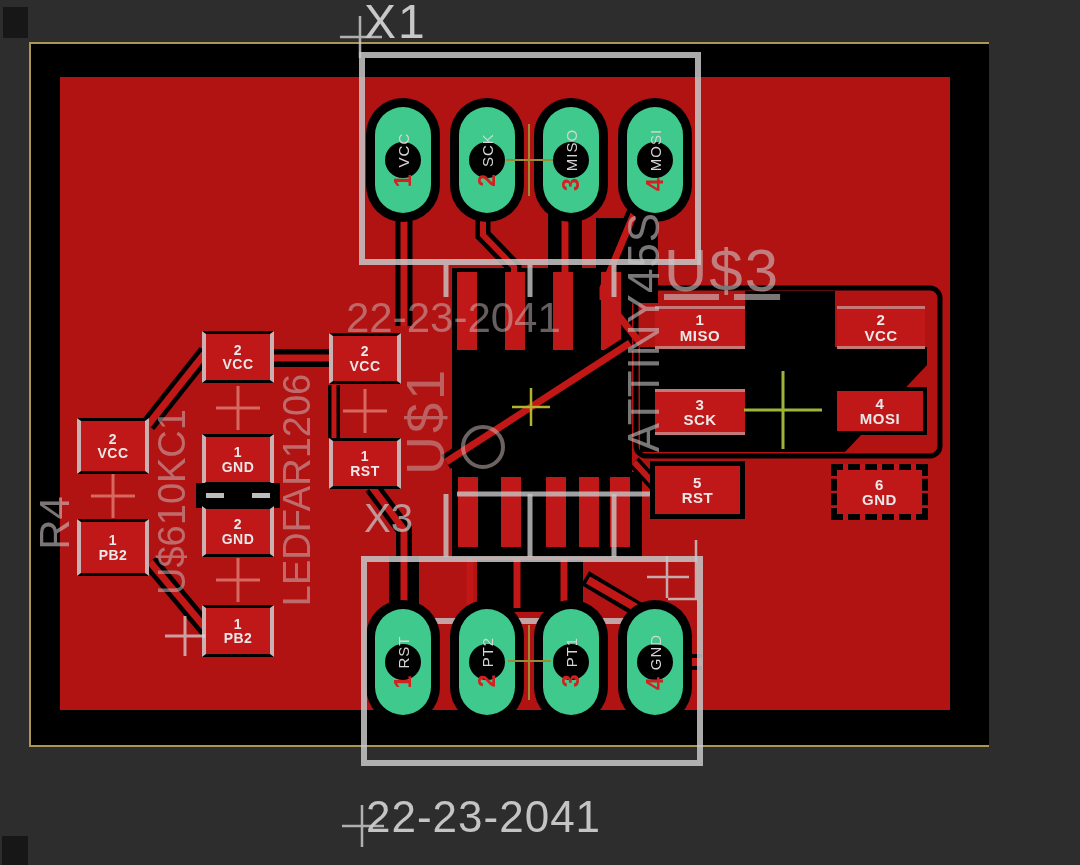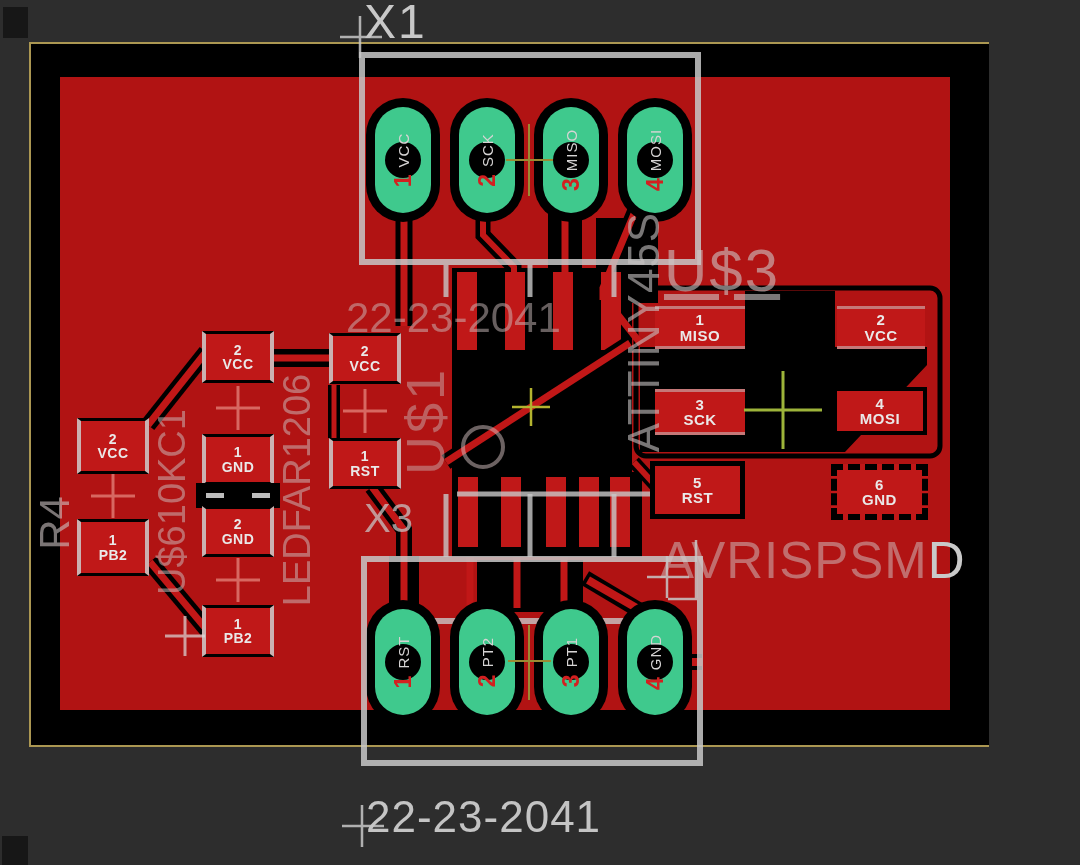--- a/index.html
+++ b/index.html
@@ -287,21 +287,20 @@
   </div>
 
   <div class="connbox" style="left:359px;top:52px;width:342px;height:213px;"></div>
   <div class="connbox" style="left:361px;top:556px;width:342px;height:210px;"></div>
 
   <div class="silk" style="left:364px;top:-6px;font-size:48px;color:#c8c8c8;letter-spacing:2px;">X1</div>
   <div class="silk" style="left:366px;top:792px;font-size:44px;color:#c4c4c4;letter-spacing:1px;">22-23-2041</div>
   <div class="silk" style="left:346px;top:294px;font-size:42px;color:rgba(205,190,190,.5);">22-23-2041</div>
   <div class="silk" style="left:364px;top:496px;font-size:40px;color:rgba(200,195,195,.75);">X3</div>
   <div class="silk" style="left:664px;top:236px;font-size:60px;color:rgba(205,198,198,.6);letter-spacing:2px;text-decoration:underline;">U$3</div>
-  <div class="silk" style="left:660px;top:531px;font-size:51px;letter-spacing:1px;"><span style="color:rgba(210,200,200,.5);">AVRISPSM</span><span style="color:#c9c9c9;">D</span></div>
   <div class="vtext" style="left:330px;top:395px;width:190px;height:52px;font-size:54px;color:rgba(205,190,190,.45);letter-spacing:3px;">U$1</div>
   <div class="vtext" style="left:464px;top:306px;width:360px;height:52px;font-size:44px;color:rgba(200,196,196,.6);letter-spacing:1px;">ATTINY45S</div>
   <div class="vtext" style="left:22px;top:480px;width:300px;height:44px;font-size:38px;color:rgba(205,195,195,.5);">U$610KC1</div>
   <div class="vtext" style="left:132px;top:468px;width:330px;height:44px;font-size:38px;color:rgba(205,195,195,.5);">LEDFAR1206</div>
   <div class="vtext" style="left:0px;top:500px;width:110px;height:46px;font-size:42px;color:rgba(205,195,195,.6);">R4</div>
 
   <svg class="layer" width="1080" height="865">
     <g stroke="#9a8a33" stroke-width="2" fill="none">
       <path d="M506,160 L553,160 M529,124 L529,196"></path>
       <path d="M508,661 L551,661 M529,625 L529,700"></path>

